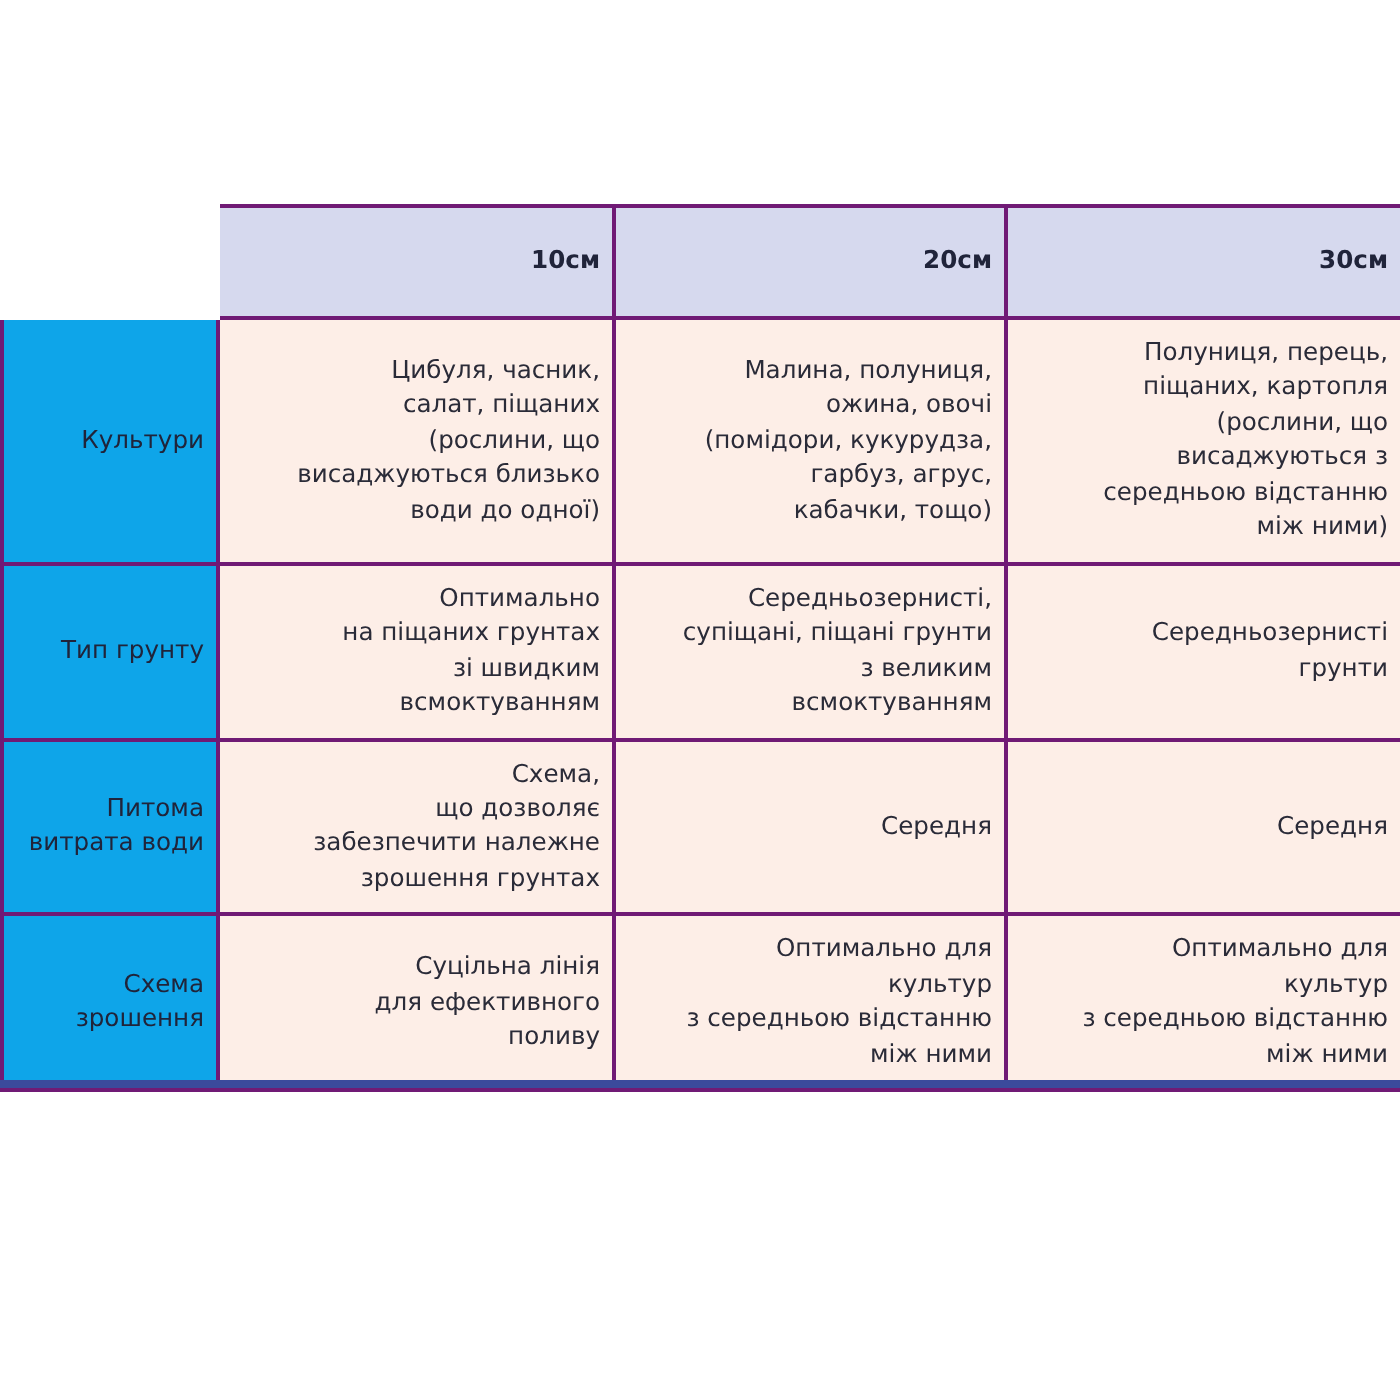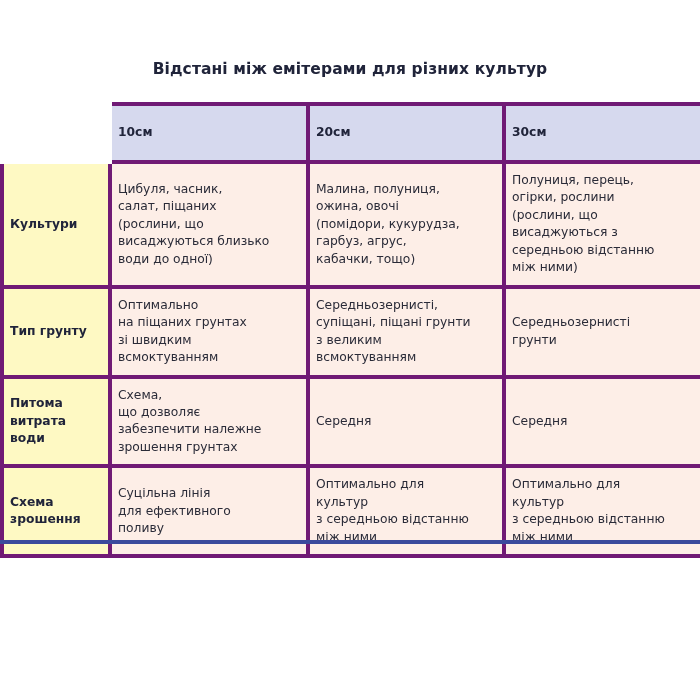--- a/index.html
+++ b/index.html
@@ -36,26 +36,26 @@
     top: 102px;
     left: 0px;
     width: 700px;
   }
   table.grid {
     border-collapse: collapse;
     width: 700px;
     table-layout: fixed;
   }
   table.grid td, table.grid th {
-    border: 4px solid #701a75;
+    border: 2px solid #701a75;
     vertical-align: middle;
     padding: 8px 6px;
     font-size: 12.3px;
     line-height: 1.42;
-    text-align: left;
+    text-align: right;
   }
   col.c0 { width: 108px; }
   col.c1 { width: 198px; }
   col.c2 { width: 196px; }
   col.c3 { width: 198px; }
 
   
   .hdr-corner {
     background: #ffffff;
     border-color: #ffffff !important;
@@ -63,22 +63,22 @@
   .hdr {
     background: #d6d9ee;
     font-weight: bold;
     font-size: 12.8px;
     color: #20243a;
     height: 38px;
     padding: 6px 4px;
   }
   
   .rowlab {
-    background: #fef9c3;
-    font-weight: bold;
+    background: #0ea5e9;
+    font-weight: normal;
     font-size: 12.4px;
     color: #20243a;
     padding: 8px 6px;
   }
   
   .cell {
     background: #fdeee7;
     color: #2a2b38;
   }
   .cell .ln { display: block; }
@@ -90,21 +90,20 @@
     width: 700px;
     height: 4px;
     background: #3b4a9c;
   }
 </style>
 </head>
 <body>
 
 <div class="page">
 
-  <div class="title">Відстані між емітерами для різних культур</div>
 
   <div class="table-wrap">
     <table class="grid">
       <colgroup>
         <col class="c0">
           <col class="c1">
           <col class="c2">
           <col class="c3">
       </colgroup>
       <tbody>
@@ -126,21 +125,21 @@
           </td>
           <td class="cell">
             <span class="ln">Малина, полуниця,</span>
             <span class="ln">ожина, овочі</span>
             <span class="ln">(помідори, кукурудза,</span>
             <span class="ln">гарбуз, агрус,</span>
             <span class="ln">кабачки, тощо)</span>
           </td>
           <td class="cell">
             <span class="ln">Полуниця, перець,</span>
-            <span class="ln">огірки, рослини</span>
+            <span class="ln">піщаних, картопля</span>
             <span class="ln">(рослини, що</span>
             <span class="ln">висаджуються з</span>
             <span class="ln">середньою відстанню</span>
             <span class="ln">між ними)</span>
           </td>
         </tr>
 
         <tr>
           <td class="rowlab">Тип грунту</td>
           <td class="cell">

